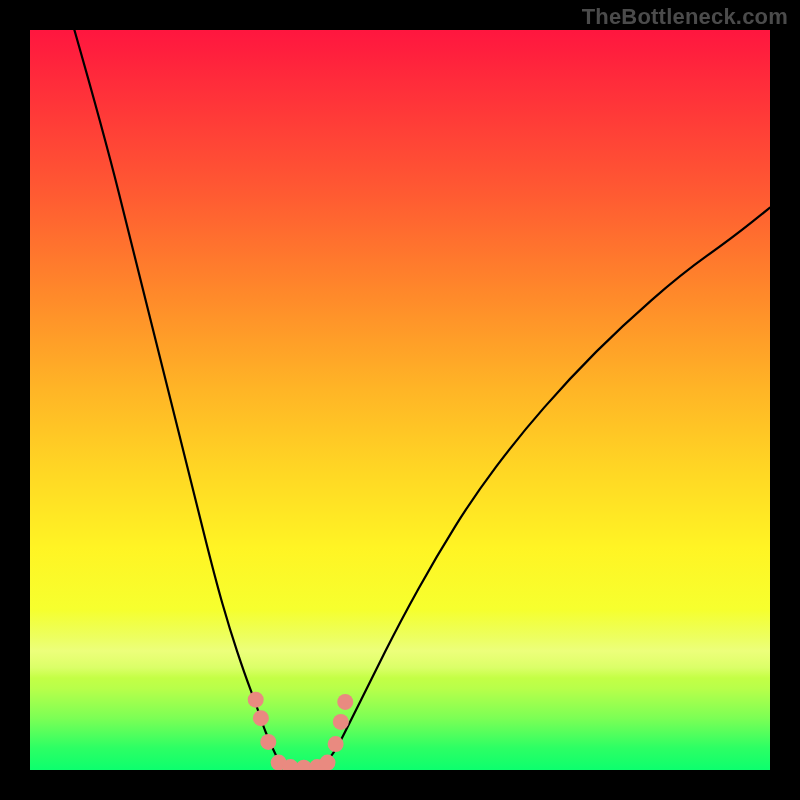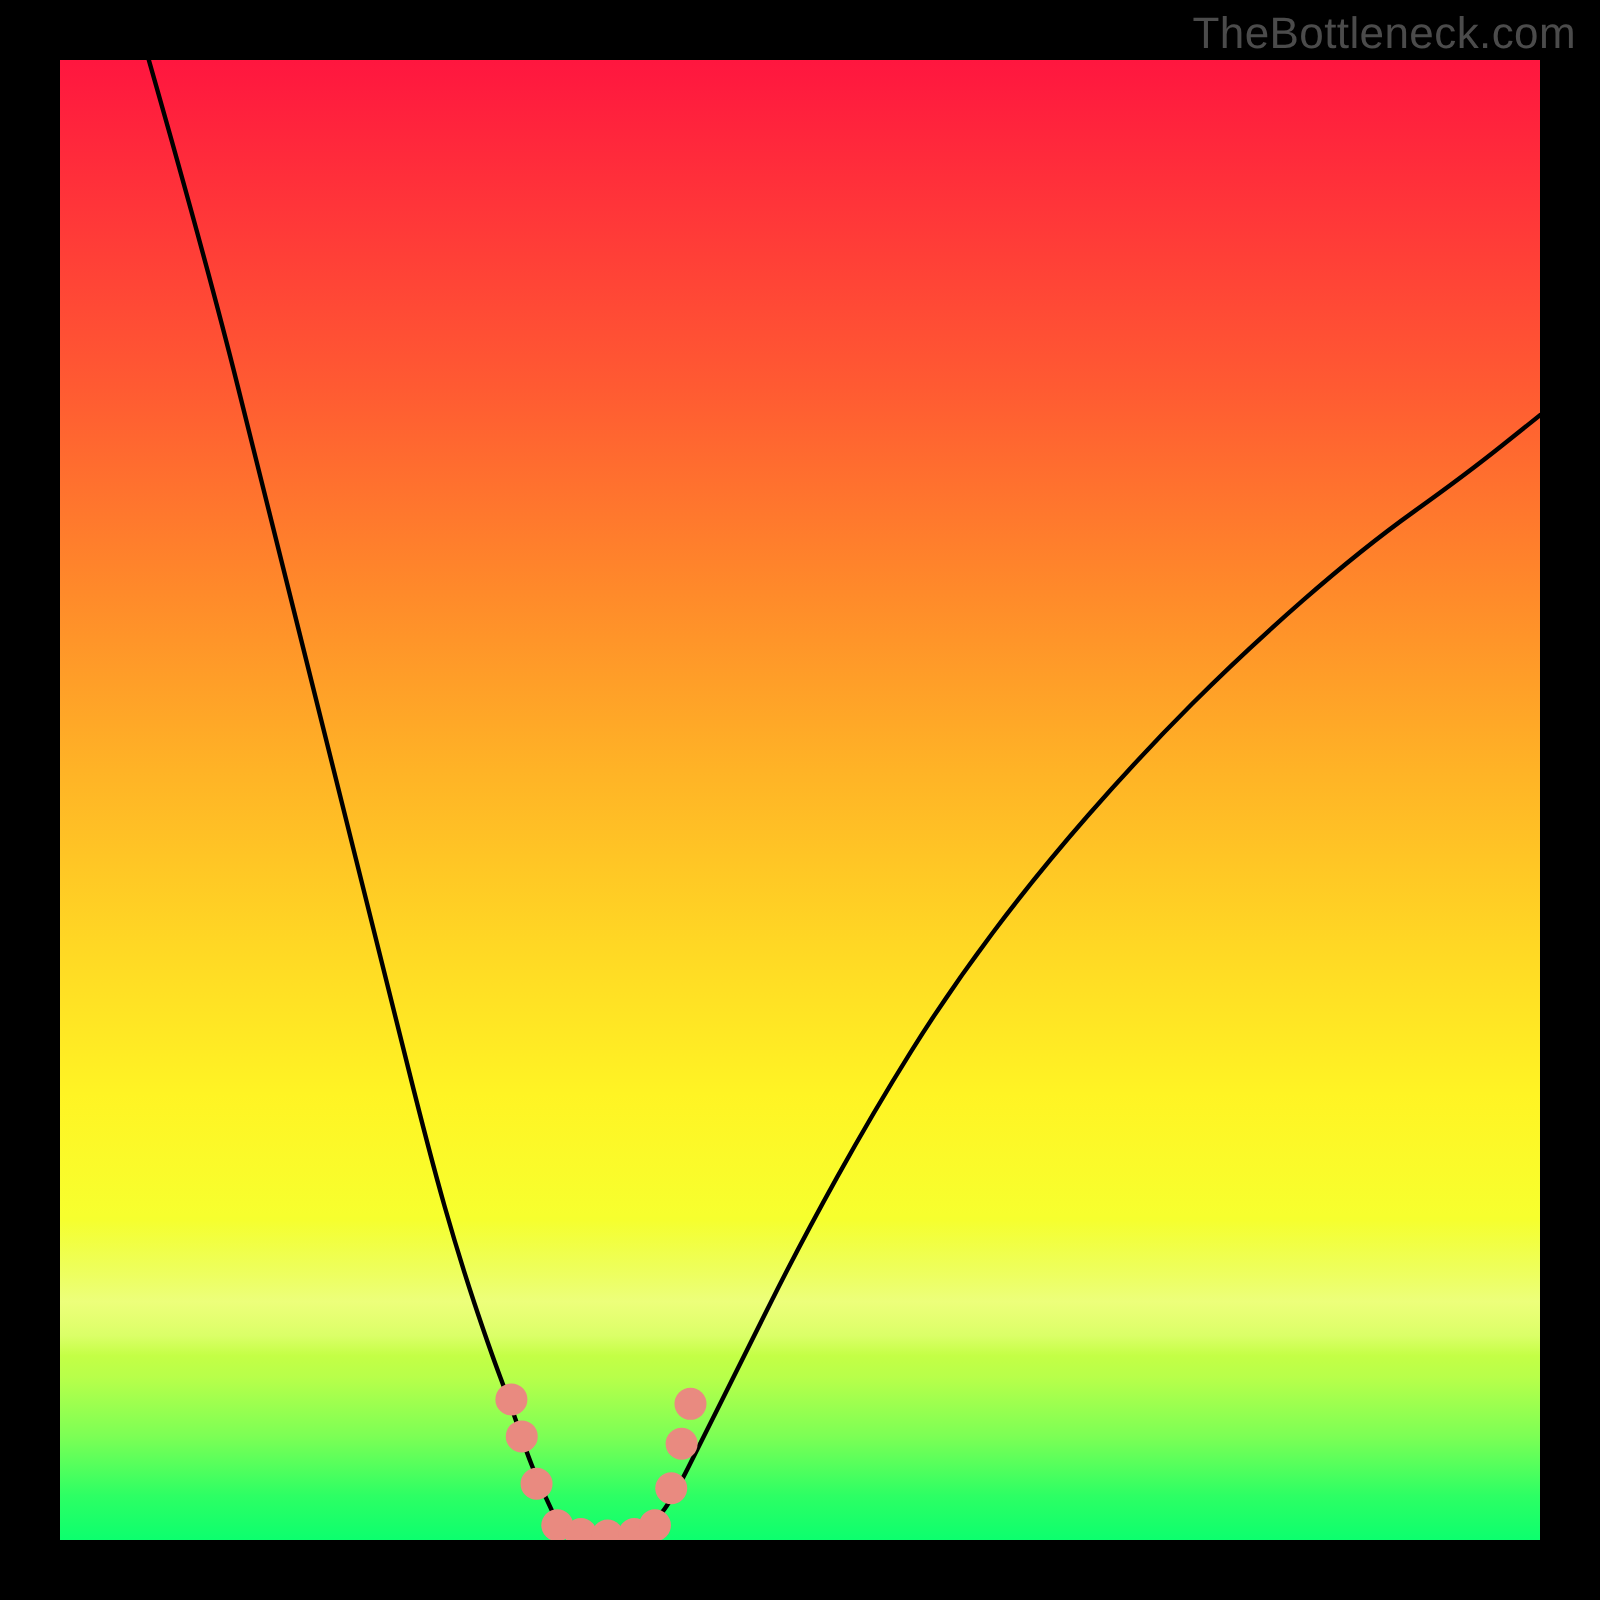--- a/index.html
+++ b/index.html
@@ -60,21 +60,21 @@
       rgba(255,255,220,0.40) 60%,
       rgba(255,255,220,0.25) 85%,
       rgba(255,255,255,0) 100%
     );
   }
   .watermark {
     position: absolute;
     top: 4px;
     right: 12px;
     font-size: 22px;
-    font-weight: 400;
+    font-weight: 700;
     color: #4b4b4b;
     letter-spacing: 0.2px;
   }
   svg.curve {
     position: absolute;
     inset: 0;
   }
 </style>
 </head>
 <body>

